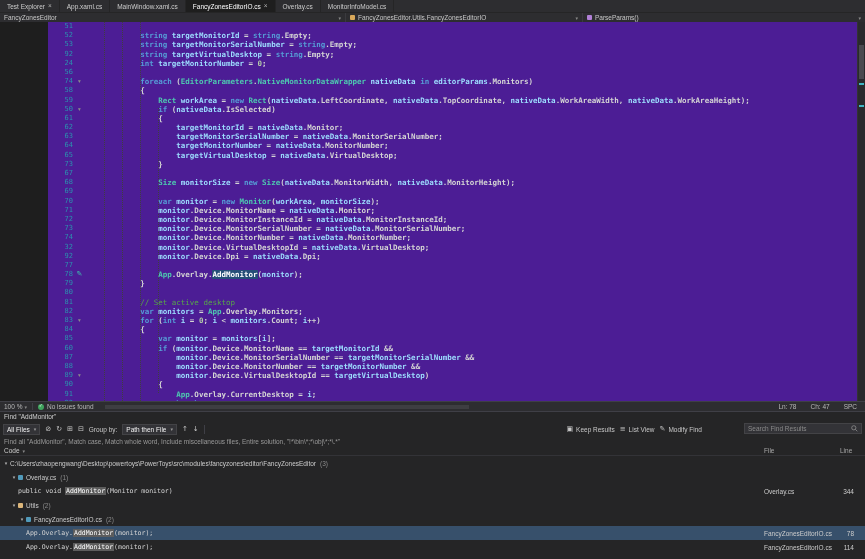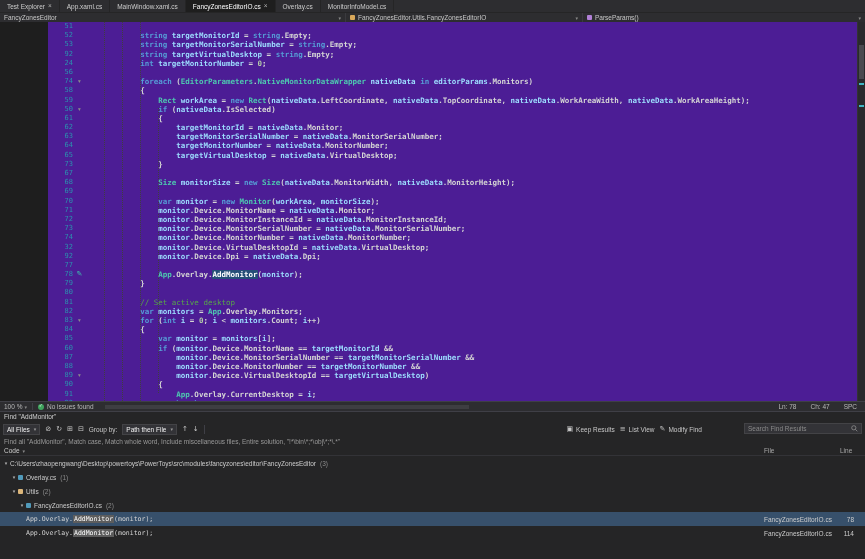--- a/index.html
+++ b/index.html
@@ -395,20 +395,25 @@
           <span class="fr-chev">▾</span>
           <span>C:\Users\zhaopengwang\Desktop\powertoys\PowerToys\src\modules\fancyzones\editor\FancyZonesEditor</span>
           <span class="fr-count">(3)</span>
         </div>
         <div class="fr-row" style="padding-left: 10px;">
           <span class="fr-chev">▾</span>
           <span class="fr-ico cs-file"></span>
           <span>Overlay.cs</span>
           <span class="fr-count">(1)</span>
         </div>
+        <div class="fr-row" style="padding-left: 18px;">
+          <span class="fr-text"><span>public void </span><span class="fr-match">AddMonitor</span><span>(Monitor monitor)</span></span>
+          <span class="fr-file">Overlay.cs</span>
+          <span class="fr-line">344</span>
+        </div>
         <div class="fr-row" style="padding-left: 10px;">
           <span class="fr-chev">▾</span>
           <span class="fr-ico folder"></span>
           <span>Utils</span>
           <span class="fr-count">(2)</span>
         </div>
         <div class="fr-row" style="padding-left: 18px;">
           <span class="fr-chev">▾</span>
           <span class="fr-ico cs-file"></span>
           <span>FancyZonesEditorIO.cs</span>

